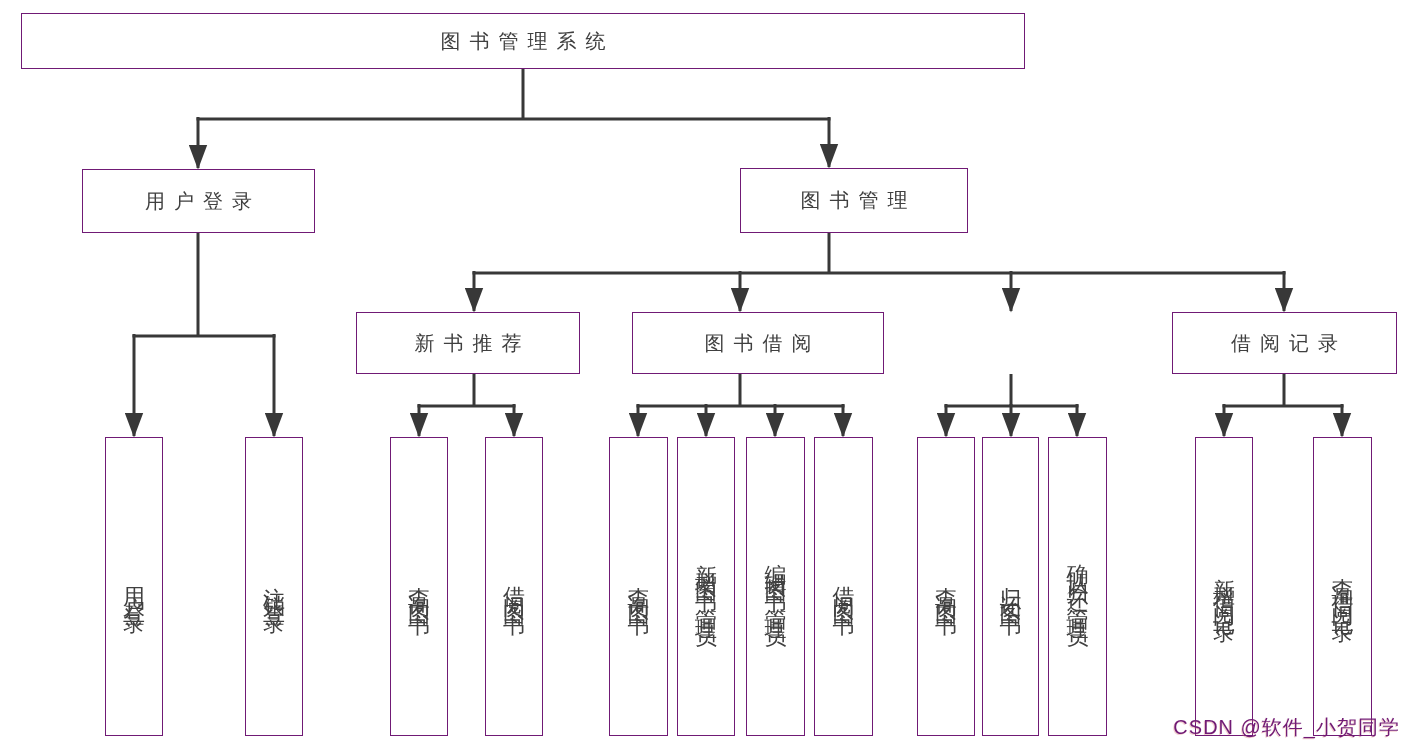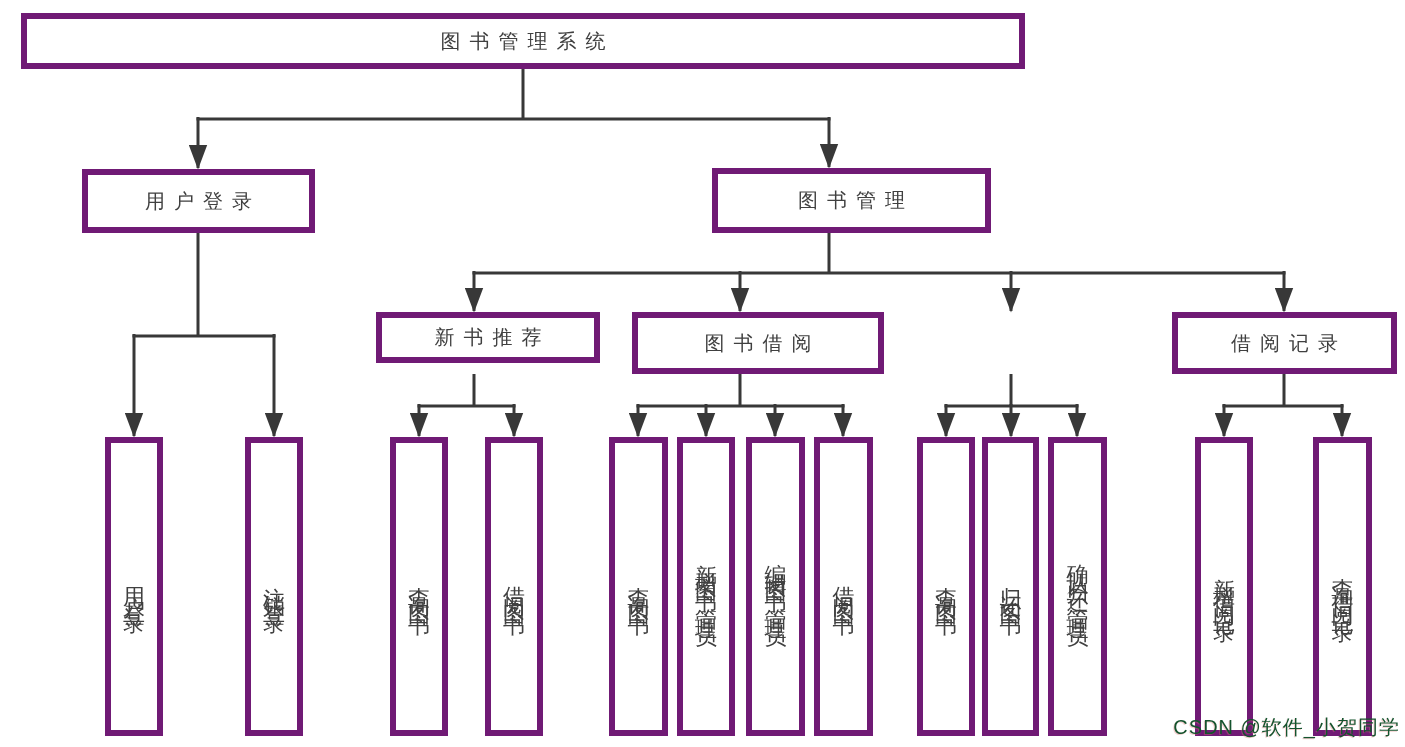--- a/index.html
+++ b/index.html
@@ -7,21 +7,21 @@
     position:relative;
     width:1405px;height:747px;
     background:#ffffff;
     font-family:"Liberation Sans","DejaVu Sans",sans-serif;
     overflow:hidden;
   }
   .wires{position:absolute;left:0;top:0;}
   .box{
     position:absolute;
     background:#ffffff;
-    border:6px solid #701a75;
+    border:1px solid #701a75;
     box-sizing:border-box;
     display:flex;
     align-items:center;
     justify-content:center;
     color:#404040;
   }
   .box.h .lbl{
     font-size:20px;
     letter-spacing:9px;
     text-indent:9px;
@@ -34,21 +34,21 @@
     line-height:1;
     letter-spacing:9px;
     white-space:nowrap;
   }
   .watermark{
     position:absolute;
     right:5px;
     top:714px;
     font-size:20px;
     letter-spacing:1px;
-    color:#14532d;
+    color:#701a75;
     text-shadow:-1px 1px 0 rgba(221,120,120,0.35);
     white-space:nowrap;
   }
 </style>
 </head>
 <body>
 
 <div class="stage">
 
   <svg class="wires" width="1405" height="747" viewBox="0 0 1405 747">
@@ -108,25 +108,25 @@
     </g>
   </svg>
 
   <div class="box h" style="left:21px;top:13px;width:1004px;height:56px">
     <span class="lbl">图书管理系统</span>
   </div>
 
   <div class="box h" style="left:82px;top:169px;width:233px;height:64px">
     <span class="lbl">用户登录</span>
   </div>
-  <div class="box h" style="left:712px;top:168px;width:279px;height:65px">
+  <div class="box h" style="left:740px;top:168px;width:228px;height:65px">
     <span class="lbl">图书管理</span>
   </div>
 
-  <div class="box h" style="left:376px;top:312px;width:224px;height:51px">
+  <div class="box h" style="left:356px;top:312px;width:224px;height:62px">
     <span class="lbl">新书推荐</span>
   </div>
   <div class="box h" style="left:632px;top:312px;width:252px;height:62px">
     <span class="lbl">图书借阅</span>
   </div>
   <div class="box h" style="left:1172px;top:312px;width:225px;height:62px">
     <span class="lbl">借阅记录</span>
   </div>
 
   <div class="box v" style="left:105px;top:437px;width:58px;height:299px">

